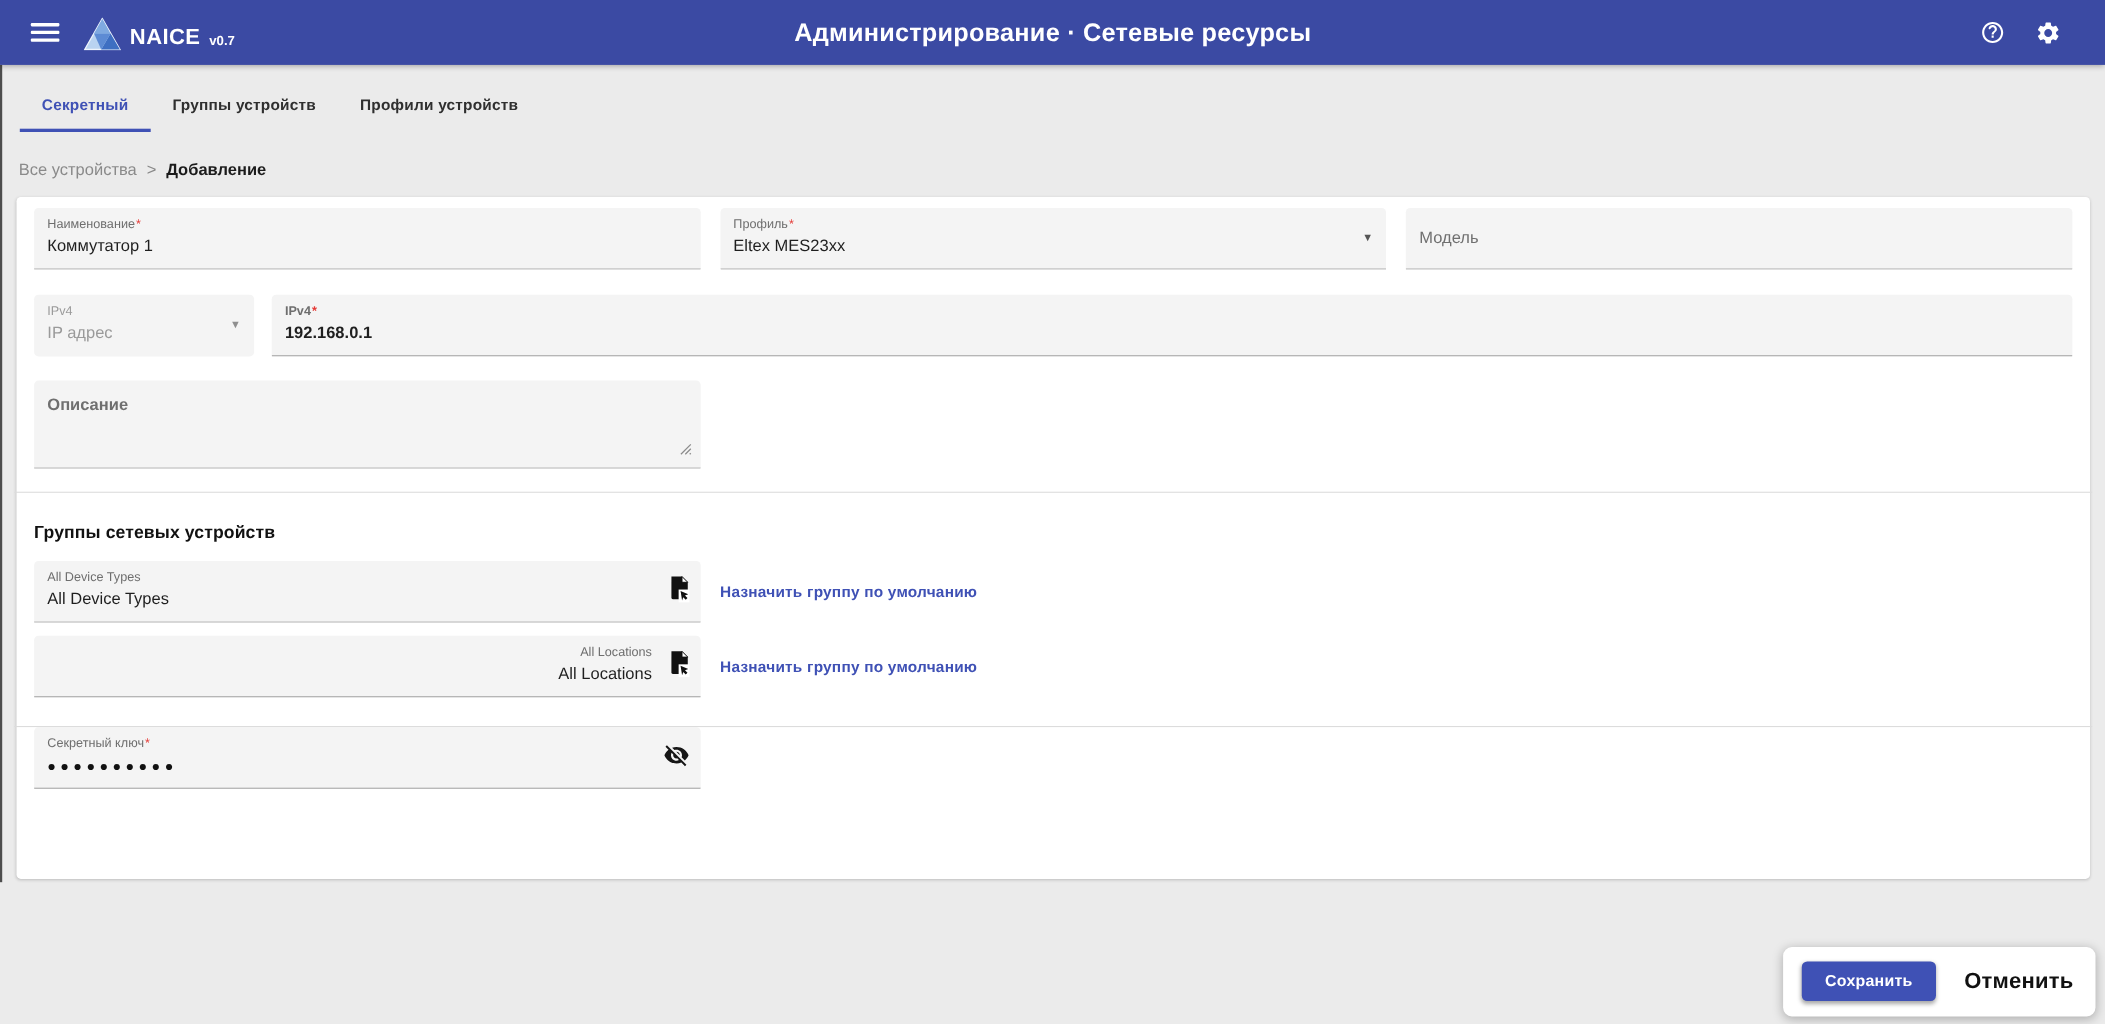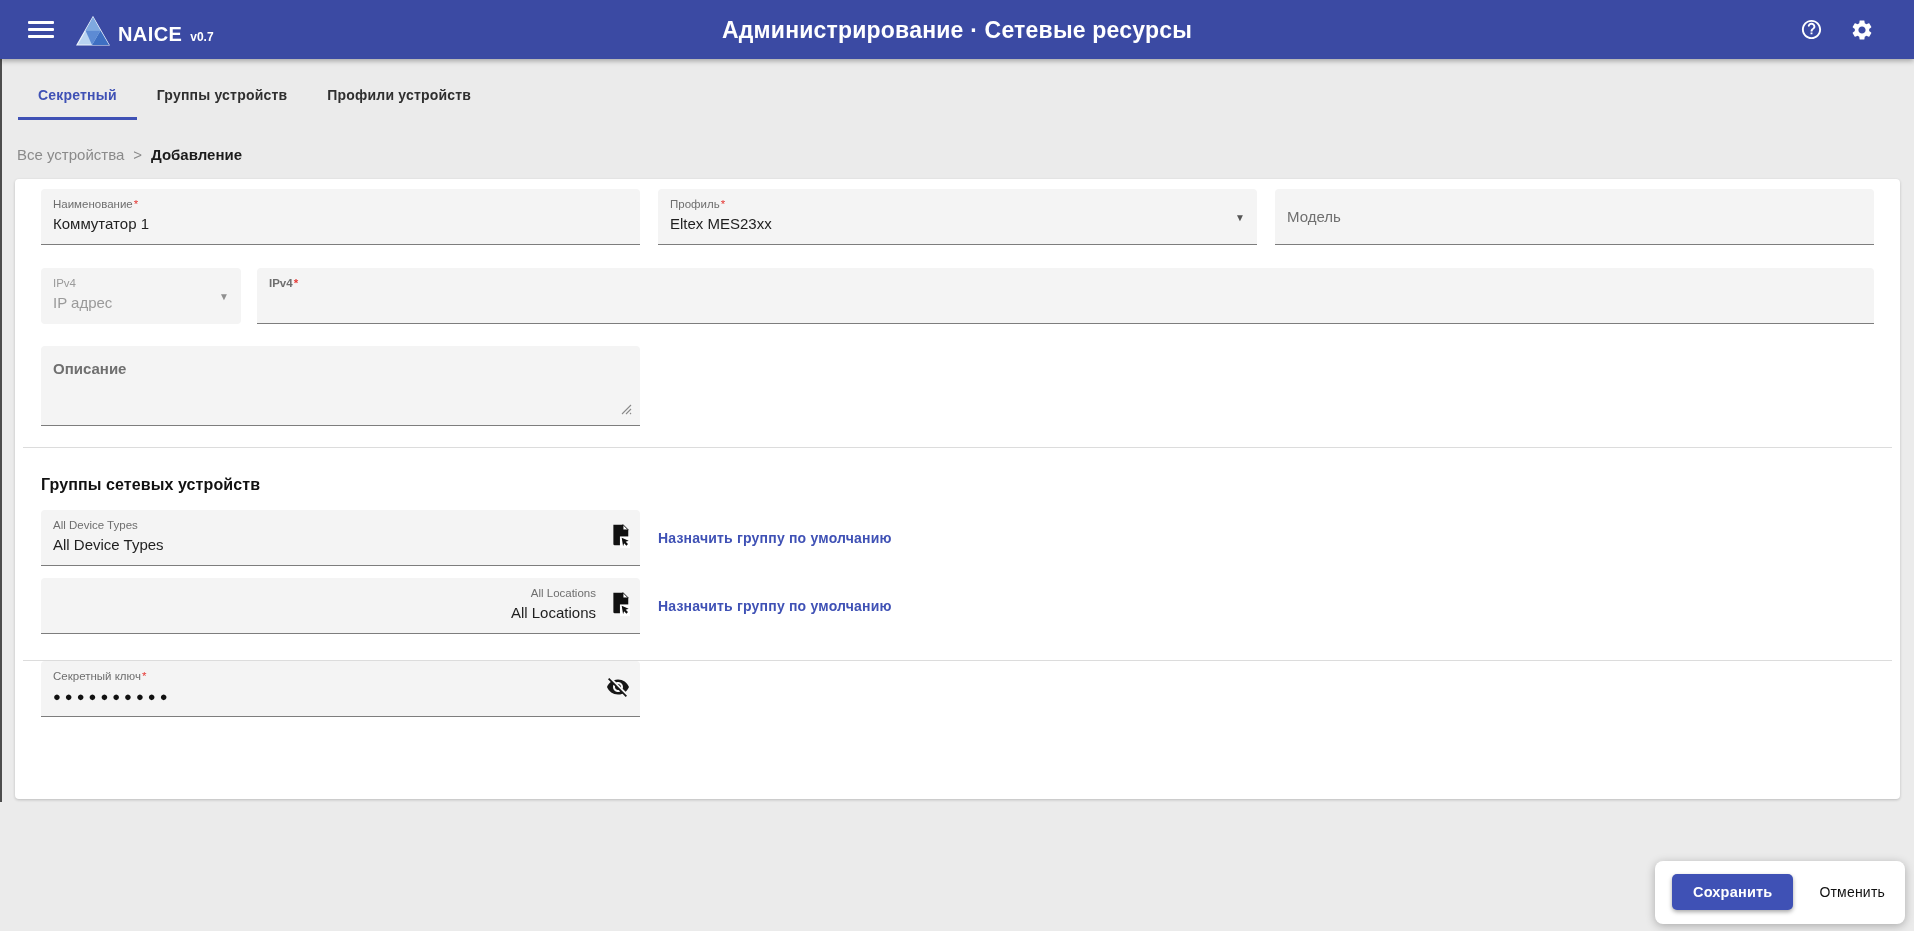--- a/index.html
+++ b/index.html
@@ -47,21 +47,21 @@
   .breadcrumb { margin:26px 0 0 17px; font-size:15px; color:#8a8a8a; display:flex; gap:9px; align-items:center; }
   .breadcrumb .crumb-link { cursor:pointer; }
   .breadcrumb .crumb-current { color:#1b1b1b; font-weight:700; }
   
   .card {
     margin:16px 14px 0 15px;
     height:620px;
     background:#fff;
     border-radius:4px;
     box-shadow:0 1px 3px rgba(0,0,0,.2);
-    padding:10px 26px 0;
+    padding:10px 16px 0;
   }
   .row1 { display:grid; grid-template-columns:1fr 1fr 1fr; gap:18px; }
   .col1 { width:calc((100% - 36px)/3); }
   .row2 { display:flex; gap:16px; margin-top:23px; }
   
   .field {
     background:#f4f4f4;
     border-radius:4px 4px 0 0;
     border-bottom:1px solid #7d7d7d;
     height:56px;
@@ -113,21 +113,21 @@
     display:flex; align-items:center; gap:26px;
   }
   .save-btn {
     background:#3f51b5; color:#fff; font-weight:bold; font-size:14.5px;
     font-family:"Liberation Sans", sans-serif;
     border:none; border-radius:5px; padding:10px 21px;
     box-shadow:0 2px 4px rgba(0,0,0,.35);
     cursor:pointer; letter-spacing:.2px;
   }
   .cancel-btn {
-    background:none; border:none; color:#111; font-weight:normal; font-size:14px;
+    background:none; border:none; color:#111; font-weight:bold; font-size:20px;
     font-family:"Liberation Sans", sans-serif; cursor:pointer; letter-spacing:.2px;
   }
   .left-edge { position:absolute; left:0; top:59px; width:2px; height:743px; background:#4d4d4d; }
 </style>
 </head>
 <body>
 
 <div class="app-bar">
   <div class="menu-btn">
     <span></span>
@@ -201,20 +201,21 @@
       <div class="f-label">
         <span>IPv4</span>
       </div>
       <div class="f-value muted">IP адрес</div>
       <span class="select-arrow" style="color:#8f8f8f;">▼</span>
     </div>
     <div class="field ipv4">
       <div class="f-label">
         <span>IPv4</span><span class="req">*</span>
       </div>
+      <div class="f-value">192.168.0.1</div>
     </div>
   </div>
 
   <div class="field col1 textarea-field">
     <div class="f-value muted" style="color:#6f6f6f;font-weight:bold;">Описание</div>
     <span class="resize-handle">
       <svg width="13" height="13" viewBox="0 0 13 13">
         <g stroke="#8a8a8a" stroke-width="1.1">
           <line x1="3" y1="12" x2="12" y2="3"></line>
           <line x1="7" y1="12" x2="12" y2="7"></line>

